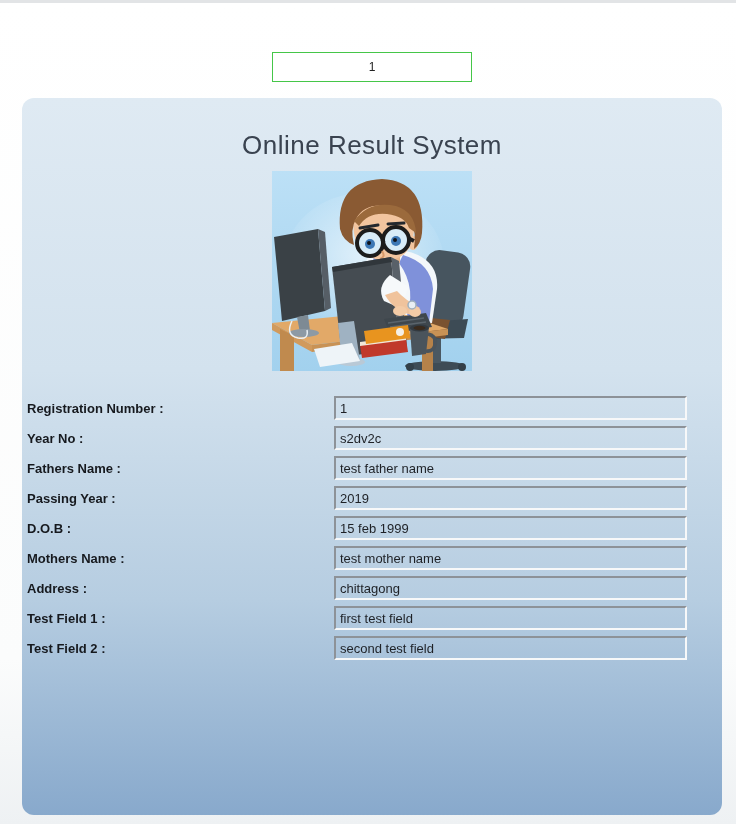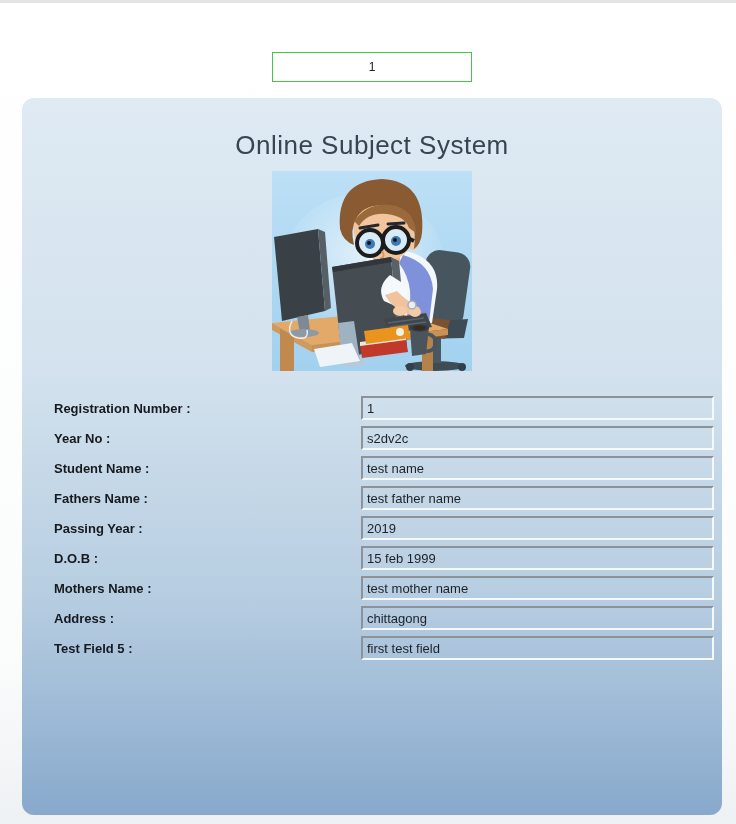--- a/index.html
+++ b/index.html
@@ -21,42 +21,42 @@
     border-radius:12px;
     background:linear-gradient(180deg,#dfeaf3 0%,#d3e2ee 38%,#b6cde1 70%,#88a9cc 100%);
   }
   .card-title{
     padding-top:32px;text-align:center;font-size:26px;font-weight:400;
     color:#3a4350;letter-spacing:0.5px;
   }
   .illus-wrap{display:flex;justify-content:center;margin-top:10px;}
   .illus-wrap svg{display:block;}
   .form-area{margin-top:22px;}
-  .row{display:flex;align-items:center;height:30px;padding-left:32px;}
+  .row{display:flex;align-items:center;height:30px;padding-left:5px;}
   .row label{
     width:307px;flex:none;font-size:13px;font-weight:bold;color:#16191e;
   }
   .field-input{
     width:353px;height:24px;box-sizing:border-box;flex:none;
     border:2px solid;border-color:#8d9298 #f7f8f9 #f7f8f9 #8d9298;
     background:transparent;font-size:13px;color:#1e2126;padding:0 4px;
     font-family:"Liberation Sans",sans-serif;outline:none;
   }
 </style>
 </head>
 <body>
 
 <div class="top-strip"></div>
 
 <div class="top-input-row">
   <input class="reg-search" type="text" value="1" style="">
 </div>
 
 <div class="card">
-  <div class="card-title">Online Subject System</div>
+  <div class="card-title">Online Result System</div>
 
   <div class="illus-wrap">
     <svg width="200" height="200" viewBox="0 0 200 200">
       <defs>
         <linearGradient id="bgG" x1="0" y1="0" x2="0" y2="1">
           <stop offset="0" stop-color="#bce0f6"></stop>
           <stop offset="1" stop-color="#a2d1ee"></stop>
         </linearGradient>
         <radialGradient id="glowG" cx="0.5" cy="0.45" r="0.55">
           <stop offset="0" stop-color="#ffffff" stop-opacity="0.6"></stop>
@@ -161,41 +161,41 @@
   <div class="form-area">
     <div class="row">
       <label>Registration Number :</label>
       <input class="field-input" type="text" value="1" style="">
     </div>
     <div class="row">
       <label>Year No :</label>
       <input class="field-input" type="text" value="s2dv2c" style="">
     </div>
     <div class="row">
-      <label>Student Name :</label>
-      <input class="field-input" type="text" value="test name" style="">
-    </div>
-    <div class="row">
       <label>Fathers Name :</label>
       <input class="field-input" type="text" value="test father name" style="">
     </div>
     <div class="row">
       <label>Passing Year :</label>
       <input class="field-input" type="text" value="2019" style="">
     </div>
     <div class="row">
       <label>D.O.B :</label>
       <input class="field-input" type="text" value="15 feb 1999" style="">
     </div>
     <div class="row">
       <label>Mothers Name :</label>
       <input class="field-input" type="text" value="test mother name" style="">
     </div>
     <div class="row">
       <label>Address :</label>
       <input class="field-input" type="text" value="chittagong" style="">
     </div>
     <div class="row">
-      <label>Test Field 5 :</label>
+      <label>Test Field 1 :</label>
       <input class="field-input" type="text" value="first test field" style="">
+    </div>
+    <div class="row">
+      <label>Test Field 2 :</label>
+      <input class="field-input" type="text" value="second test field" style="">
     </div>
   </div>
 </div>
 
 </body></html>

